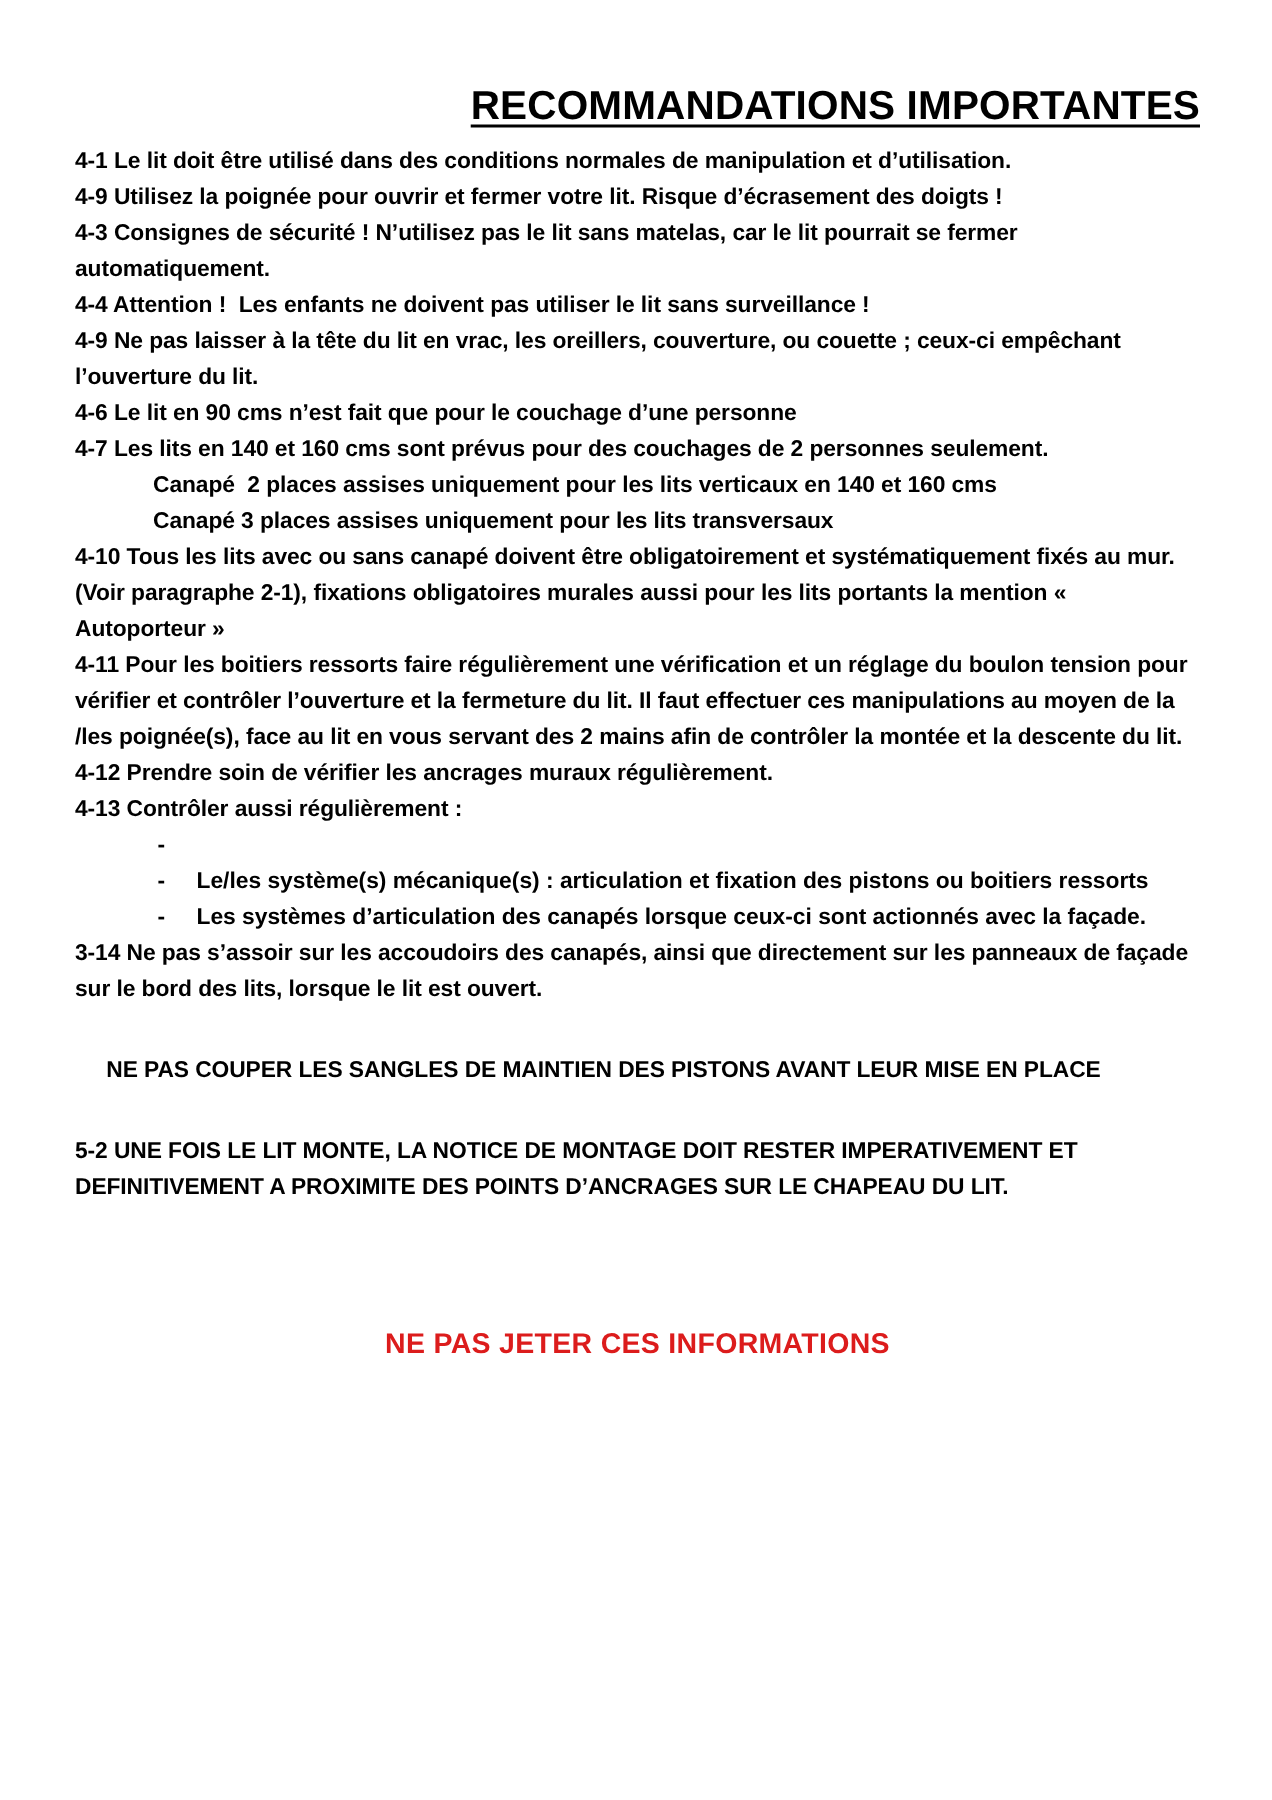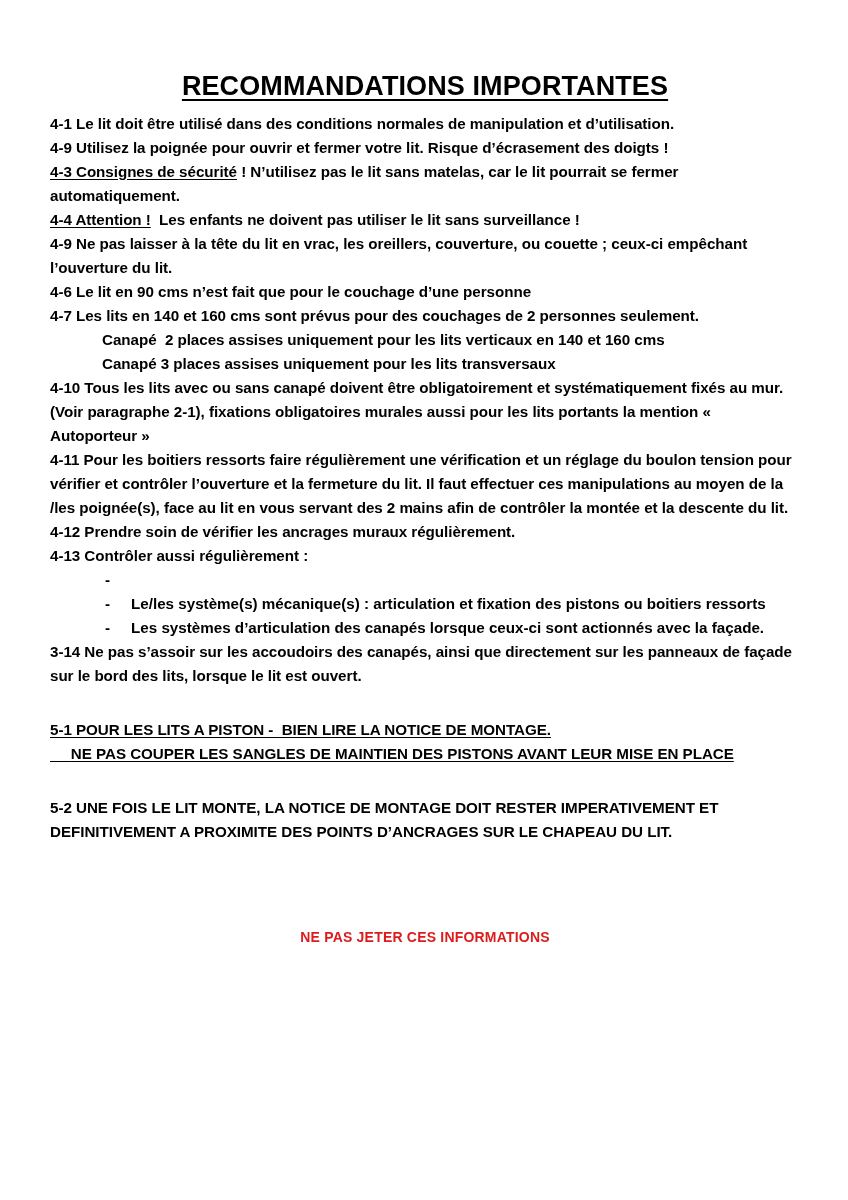--- a/index.html
+++ b/index.html
@@ -16,46 +16,45 @@
   }
   .page {
     position: relative;
     width: 848px;
     height: 1200px;
     background: #ffffff;
     box-sizing: border-box;
     padding: 0 48px 0 50px;
   }
   .doc-title {
-    text-align: center;
+    text-align: right;
     font-size: 27px;
     font-weight: bold;
     letter-spacing: 0.1px;
     margin: 0;
-    padding-top: 72px;
+    padding-top: 56px;
     line-height: 1.1;
   }
   .doc-title .u {
     text-decoration: underline;
     text-underline-offset: 4px;
   }
   .body-block {
     margin-top: 10px;
   }
   .para {
     font-size: 15.2px;
     font-weight: bold;
     line-height: 24px;
     margin: 0;
     text-align: left;
     letter-spacing: -0.05px;
     white-space: pre-wrap;
   }
   .para .u {
-    text-decoration: underline;
     text-underline-offset: 2px;
   }
   .indent-1 {
     padding-left: 52px;
   }
   .bullet-row {
     display: flex;
     font-size: 15.2px;
     font-weight: bold;
     line-height: 24px;
@@ -68,21 +67,21 @@
   .bullet-row .btext {
     flex: 1 1 auto;
   }
   .gap-md { height: 30px; }
   .gap-lg { height: 50px; }
   .section-5 .para {
     letter-spacing: -0.05px;
   }
   .red-notice {
     text-align: center;
-    font-size: 14px;
+    font-size: 19px;
     font-weight: bold;
     color: #dc1c1c;
     line-height: 26px;
     margin: 0;
     letter-spacing: 0.2px;
   }
 </style>
 </head>
 <body>
 
@@ -136,21 +135,20 @@
       <span class="btext">Les systèmes d’articulation des canapés lorsque ceux-ci sont actionnés avec la façade.</span>
     </div>
 
     <p class="para">3-14 Ne pas s’assoir sur les accoudoirs des canapés, ainsi que directement sur les panneaux de façade sur le bord des lits, lorsque le lit est ouvert.</p>
 
   </div>
 
   <div class="gap-md"></div>
 
   <div class="section-5">
-    <p class="para"><span class="u">5-1 POUR LES LITS A PISTON -  BIEN LIRE LA NOTICE DE MONTAGE.</span></p>
     <p class="para"><span class="u">     NE PAS COUPER LES SANGLES DE MAINTIEN DES PISTONS AVANT LEUR MISE EN PLACE</span></p>
 
     <div class="gap-md"></div>
 
     <p class="para">5-2 UNE FOIS LE LIT MONTE, LA NOTICE DE MONTAGE DOIT RESTER IMPERATIVEMENT ET DEFINITIVEMENT A PROXIMITE DES POINTS D’ANCRAGES SUR LE CHAPEAU DU LIT.</p>
   </div>
 
   <div class="gap-lg"></div>
   <div class="gap-md"></div>
 

